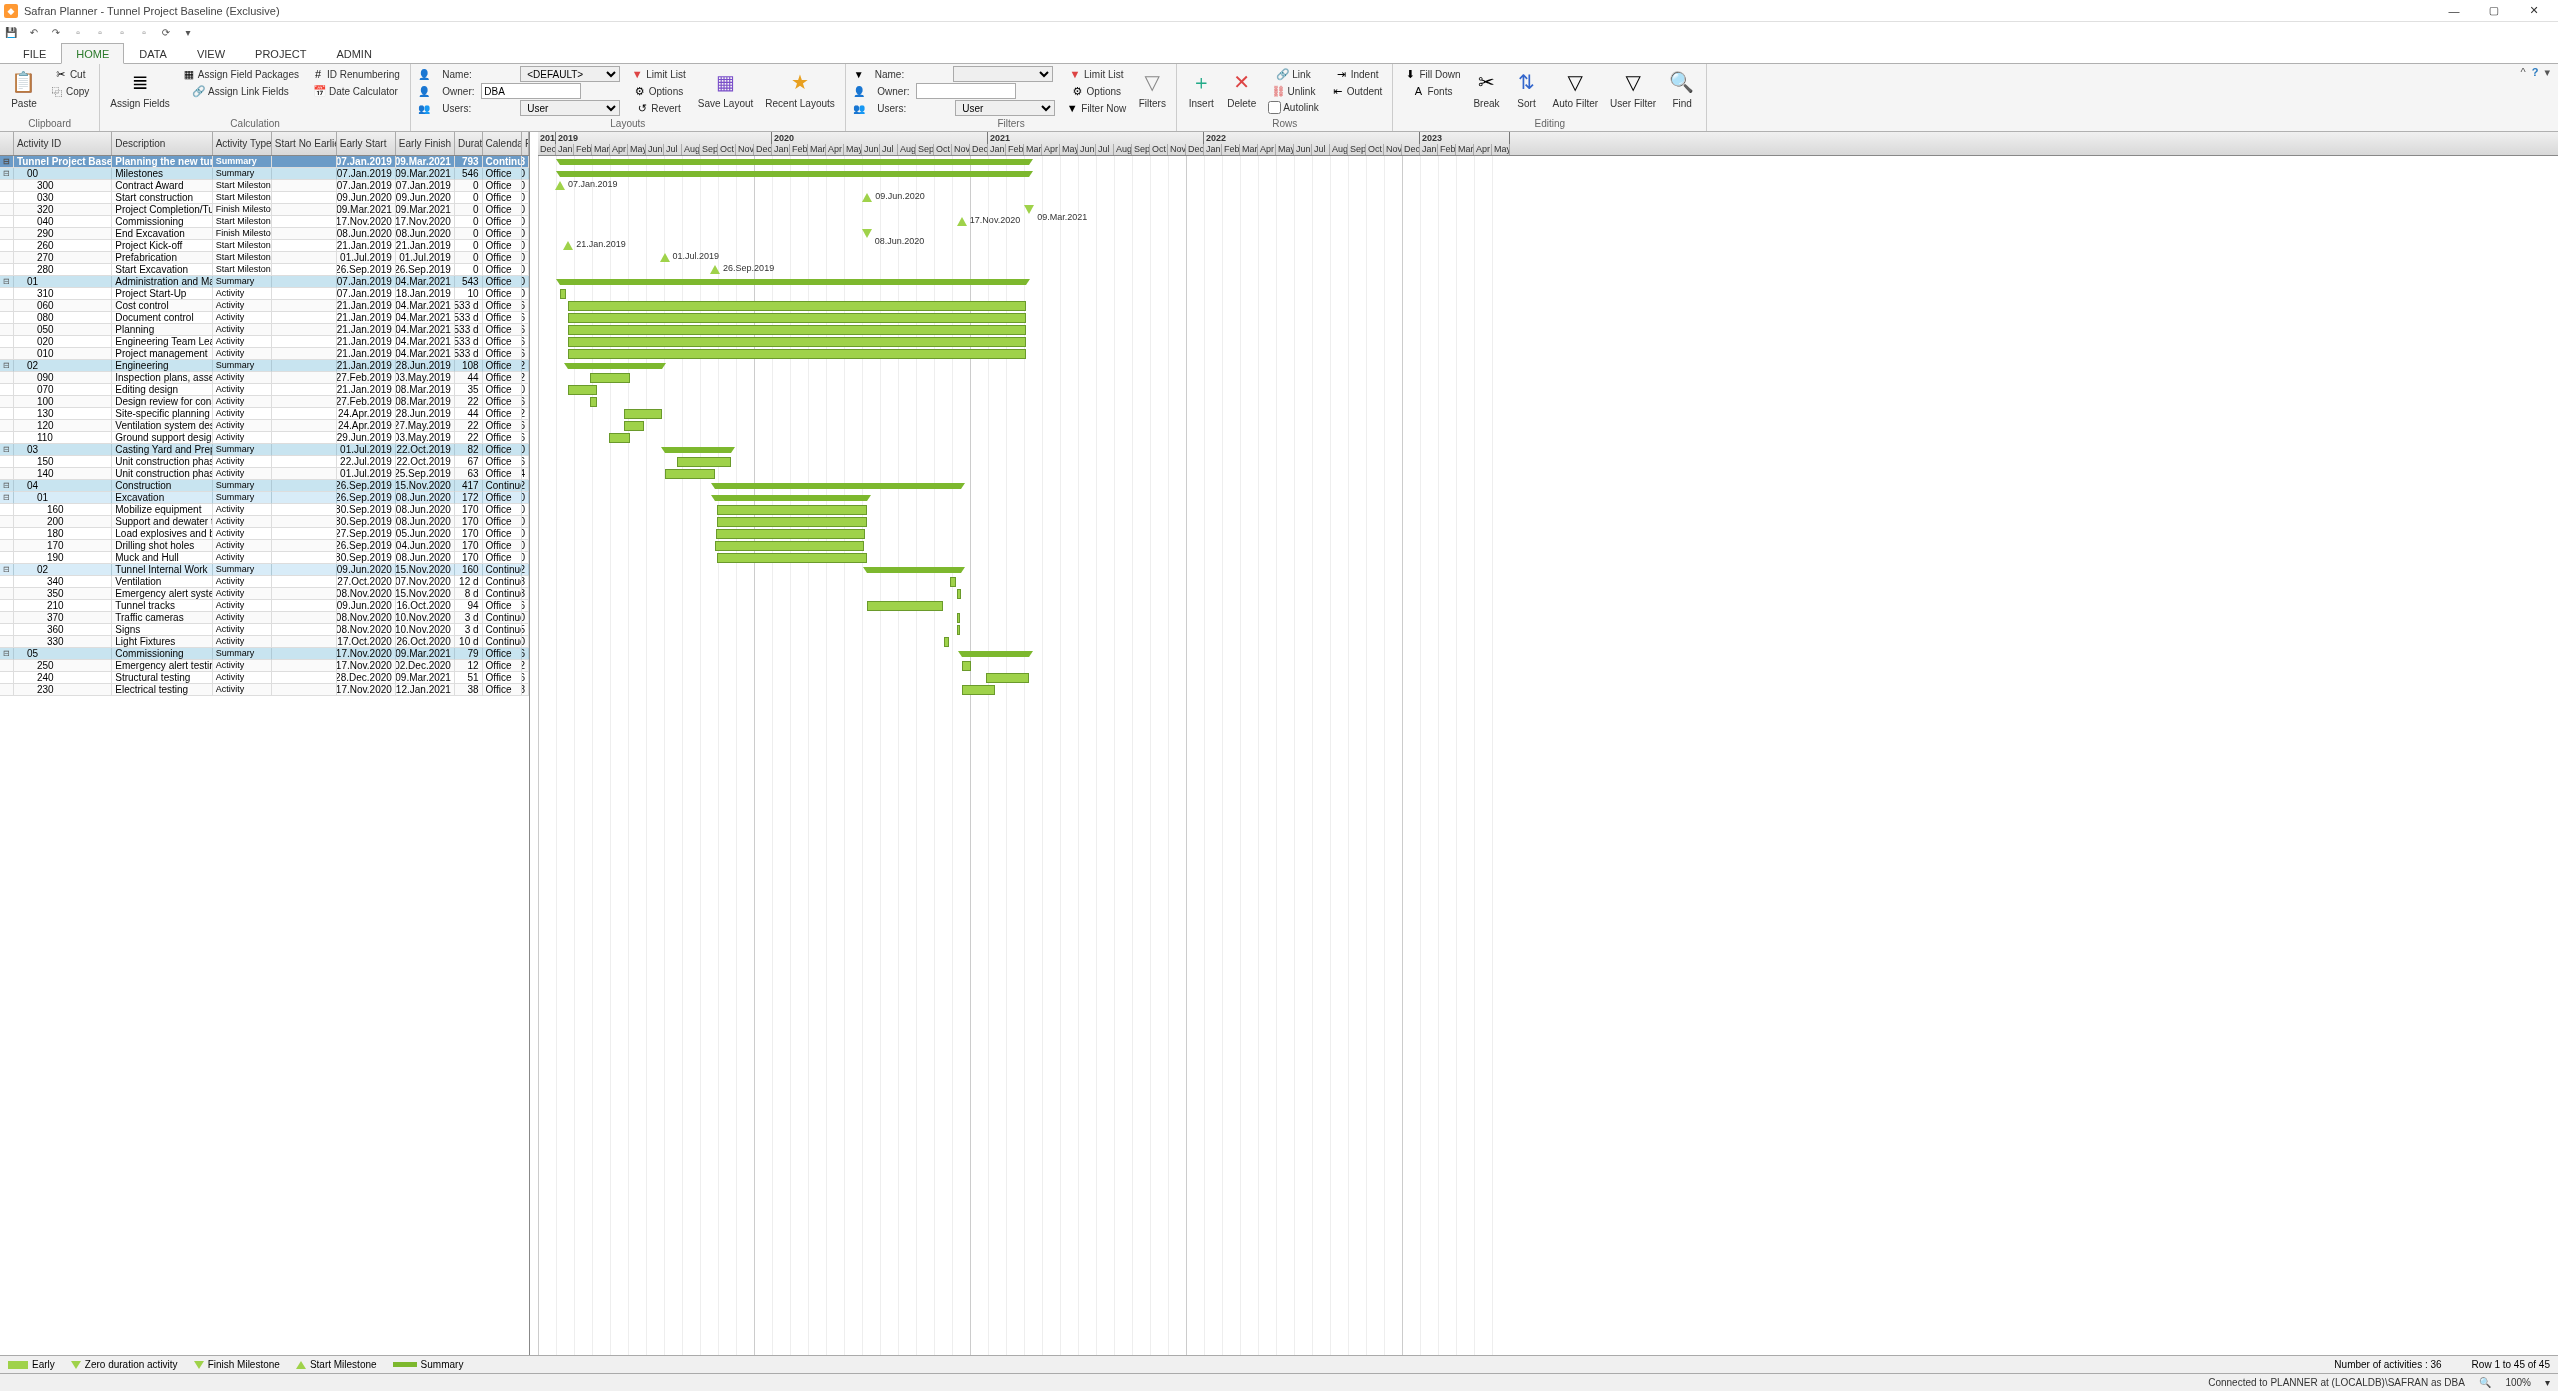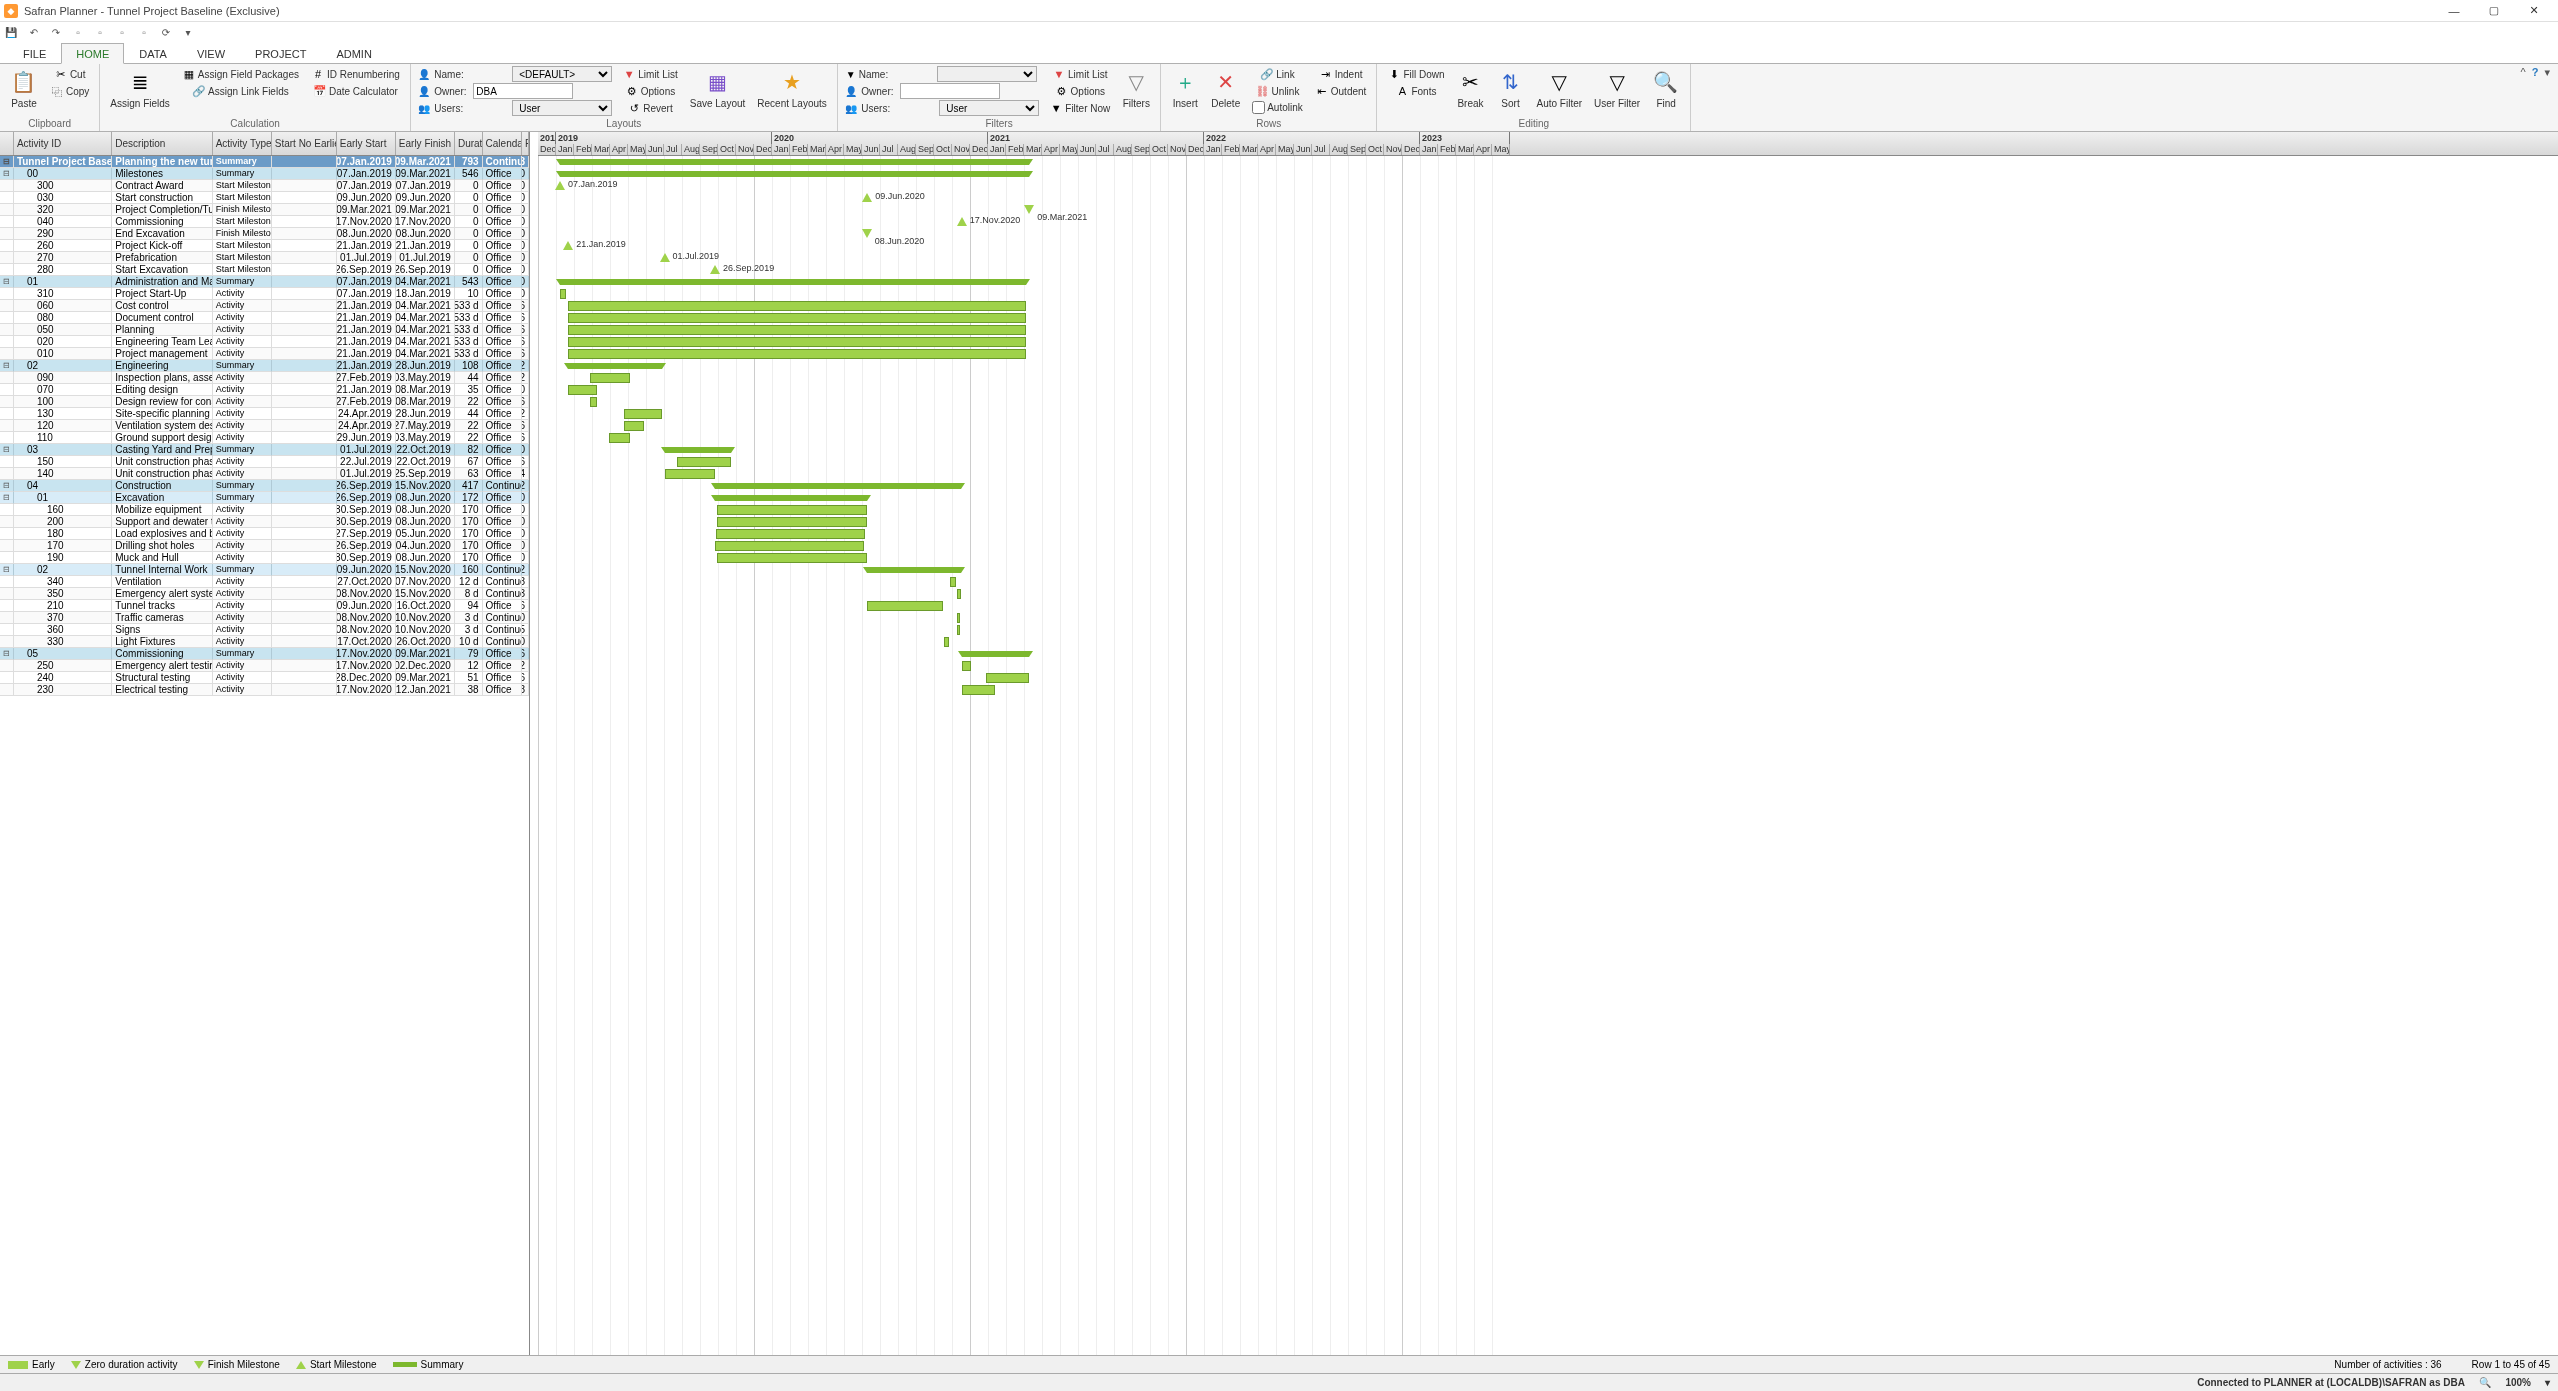--- a/index.html
+++ b/index.html
@@ -27,21 +27,21 @@
 .ribbon-group .rg-label { text-align:center; font-size:10px; color:#666; padding-top:2px;}
 .rbtn { display:flex; flex-direction:column; align-items:center; justify-content:center; padding:2px 4px; gap:2px; min-width:30px; cursor:pointer;}
 .rbtn .icon { width:20px; height:20px; display:flex; align-items:center; justify-content:center; font-size:14px;}
 .rbtn .icon.lg { width:28px; height:28px; font-size:20px;}
 .rbtn .lbl { font-size:10px; color:#333; line-height:1.1; text-align:center; white-space:nowrap;}
 .rbtn.sm { flex-direction:row; min-width:auto; padding:1px 4px;}
 .rbtn.sm .icon { width:14px; height:14px; font-size:11px;}
 .rbtn.sm .lbl { font-size:10px; white-space:nowrap;}
 .ribbon-col { display:flex; flex-direction:column; gap:1px;}
 .ribbon-field { display:flex; align-items:center; gap:3px; font-size:10px; padding:0 2px;}
-.ribbon-field .flabel { width:36px; color:#333;}
+.ribbon-field .flabel { width:36px; color:#333;margin-left:8px;}
 .ribbon-field input, .ribbon-field select { font-size:10px; border:1px solid #aaa; height:16px; padding:0 2px;}
 .ribbon-field select { width:100px;margin-left:39px;}
 .ribbon-field input { width:100px;}
 
 
 .mainarea { display:flex; height:calc(100vh - 22px - 20px - 22px - 68px - 18px - 18px);gap:8px; }
 .grid { width:530px; display:flex; flex-direction:column; border-right:1px solid #888;}
 .grid-header { display:flex; background:linear-gradient(#f0f0f0,#d8d8d8); height:24px; border-bottom:1px solid #888;}
 .grid-header .ghcell { border-right:1px solid #aaa; padding:2px 3px; font-size:10px; color:#333; display:flex; align-items:center; overflow:hidden; white-space:nowrap;}
 .grid-body { flex:1; overflow-y:auto; overflow-x:hidden; background:#fff;}
@@ -92,21 +92,21 @@
 
 .legend { height:18px; background:#f0f0f0; border-top:1px solid #aaa; display:flex; align-items:center; gap:16px; padding:0 8px; font-size:10px;}
 .legend .litem { display:flex; align-items:center; gap:4px;}
 .legend .swatch { width:20px; height:8px; background:#9fd24a;}
 .legend .tri { width:0; height:0; border-left:5px solid transparent; border-right:5px solid transparent;}
 .legend .tri.up { border-bottom:8px solid #9fd24a;}
 .legend .tri.down { border-top:8px solid #9fd24a;}
 .legend .sumshape { width:24px; height:5px; background:#7db82e; position:relative;}
 
 
-.statusbar { height:18px; background:#f0f0f0; border-top:1px solid #aaa; display:flex; align-items:center; justify-content:space-between; padding:0 8px; font-size:10px; color:#333;font-weight:bold;}
+.statusbar { height:18px; background:#f0f0f0; border-top:1px solid #aaa; display:flex; align-items:center; justify-content:space-between; padding:0 8px; font-size:10px; color:#333;}
 .statusbar .sright { display:flex; gap:14px; align-items:center;}
 </style>
 </head>
 <body>
 
 <div class="titlebar">
   <div class="app-icon">◆</div>
   <div class="title">Safran Planner - Tunnel Project Baseline (Exclusive)</div>
   <div class="win-btn">—</div>
   <div class="win-btn">▢</div>

